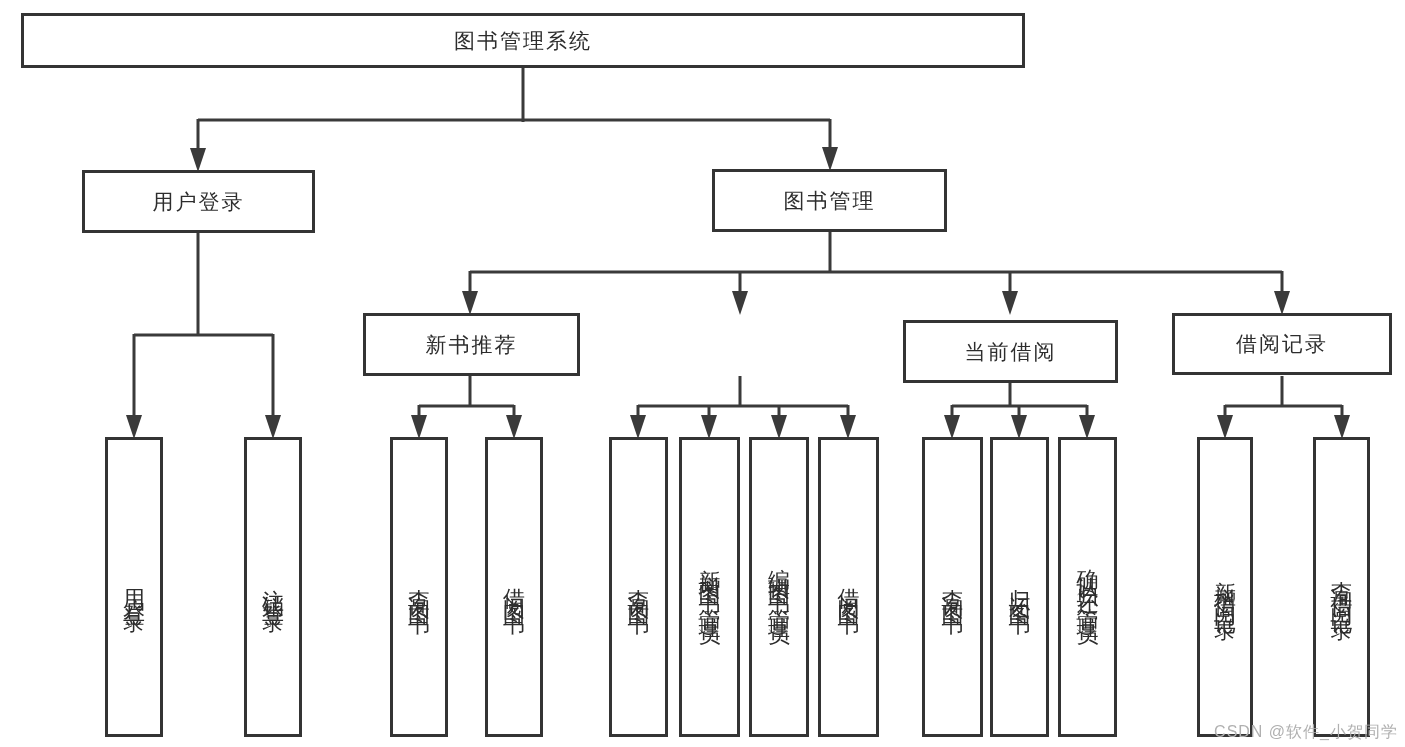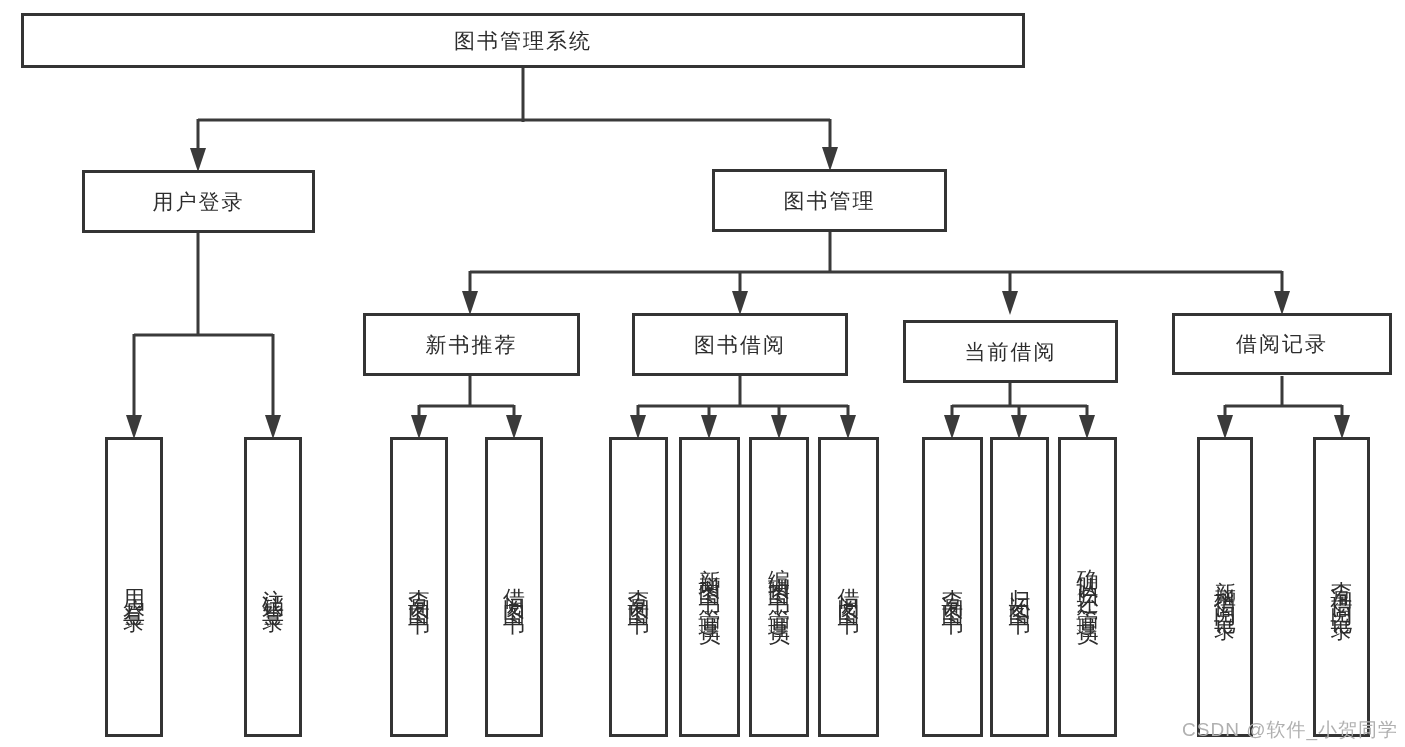--- a/index.html
+++ b/index.html
@@ -17,21 +17,21 @@
     position:absolute;z-index:2;box-sizing:border-box;
     background:var(--box-bg,#ffffff);
     border:3px solid var(--box-border,#343434);
     display:flex;align-items:center;justify-content:center;
     color:var(--text,#2d2d2d);
   }
   .h-node{font-size:21px;letter-spacing:2px;white-space:nowrap;}
   .v-node{writing-mode:vertical-rl;font-size:22px;letter-spacing:8px;line-height:1;}
   .watermark{
     position:absolute;z-index:3;right:7px;bottom:4px;
-    font-size:19px;letter-spacing:1px;
+    font-size:16px;letter-spacing:1px;
     color:var(--watermark,#b0b0b0);white-space:nowrap;
   }
 </style>
 </head>
 <body>
 
 <div class="stage">
 
   <svg class="connectors" viewBox="0 0 1405 747" aria-hidden="true">
     <path class="cline" d="
@@ -90,21 +90,20 @@
       <polygon class="ahead" points="1334,415 1350,415 1342,439"></polygon>
     </g>
   </svg>
 
   <div class="node h-node" style="left:21px;top:13px;width:1004px;height:55px">图书管理系统</div>
 
   <div class="node h-node" style="left:82px;top:170px;width:233px;height:63px">用户登录</div>
   <div class="node h-node" style="left:363px;top:313px;width:217px;height:63px">新书推荐</div>
 
   <div class="node h-node" style="left:712px;top:169px;width:235px;height:63px">图书管理</div>
-  <div class="node h-node" style="left:632px;top:313px;width:216px;height:63px">图书借阅</div>
   <div class="node h-node" style="left:903px;top:320px;width:215px;height:63px">当前借阅</div>
   <div class="node h-node" style="left:1172px;top:313px;width:220px;height:62px">借阅记录</div>
 
   <div class="node v-node" style="left:105px;top:437px;width:58px;height:300px">用户登录</div>
   <div class="node v-node" style="left:244px;top:437px;width:58px;height:300px">注销登录</div>
 
   <div class="node v-node" style="left:390px;top:437px;width:58px;height:300px">查询图书</div>
   <div class="node v-node" style="left:485px;top:437px;width:58px;height:300px">借阅图书</div>
 
   <div class="node v-node" style="left:609px;top:437px;width:59px;height:300px">查询图书</div>

